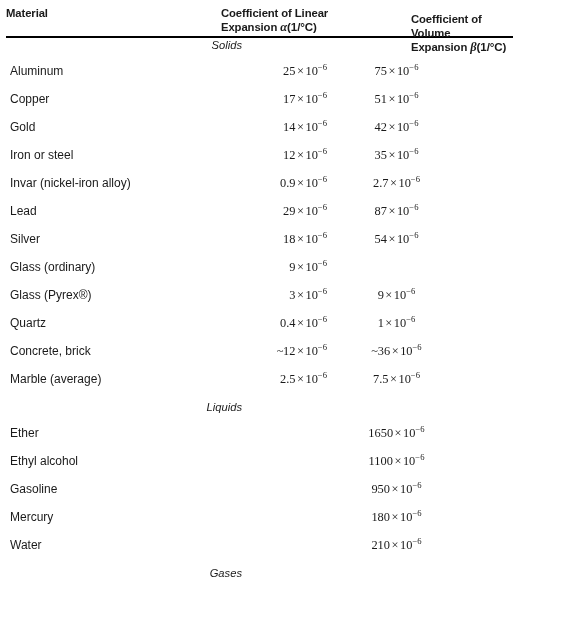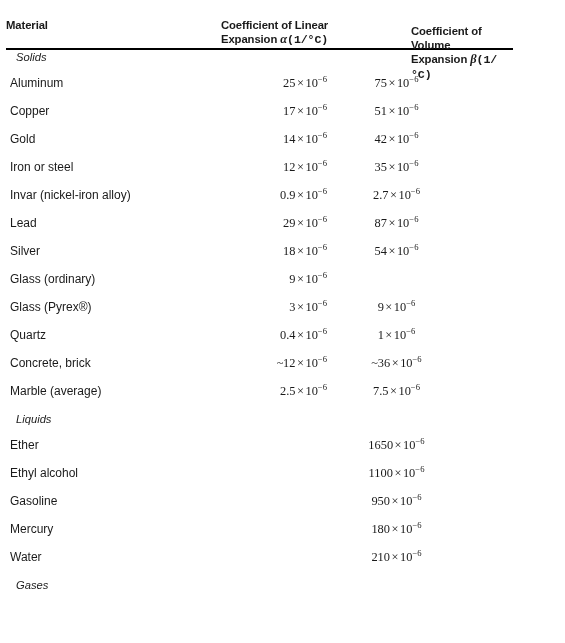--- a/index.html
+++ b/index.html
@@ -12,21 +12,21 @@
     height: 643px;
     font-family: "Liberation Sans", sans-serif;
     color: #1a1a1a;
     overflow: hidden;
   }
   .table-wrap {
     position: relative;
     width: 519px;
     height: 643px;
     box-sizing: border-box;
-    padding: 16px 6px;
+    padding: 4px 6px;
   }
 
   
   .thead {
     display: flex;
     align-items: flex-start;
     padding-top: 2px;
     height: 32px;
     box-sizing: border-box;
   }
@@ -39,39 +39,40 @@
   .th-material { width: 215px; flex: 0 0 215px; }
   .th-alpha    { width: 190px; flex: 0 0 190px; }
   .th-beta     { flex: 1 1 auto; margin-top: 6px; }
   .sym {
     font-family: "Liberation Serif", serif;
     font-style: italic;
     font-weight: bold;
     font-size: 12.4px;
   }
   .unit {
-    font-family: Liberation Mono, monospace;
+    font-family: Liberation Sans, sans-serif;
     font-weight: bold;
     font-size: 11.6px;
   }
   .rule {
     height: 2px;
     background: #000000;
     margin: 0 0 0 0;
   }
 
   
   .tbody { padding-top: 0; }
   .row {
     display: flex;
     align-items: baseline;
     height: 28px;
   }
   .row.section {
     height: 26px;
+    text-align: right;
   }
   .cell-material {
     width: 236px;
     flex: 0 0 236px;
     font-size: 12px;
     line-height: 14px;
     padding-left: 4px;
     box-sizing: border-box;
   }
   .row.section .cell-material {

